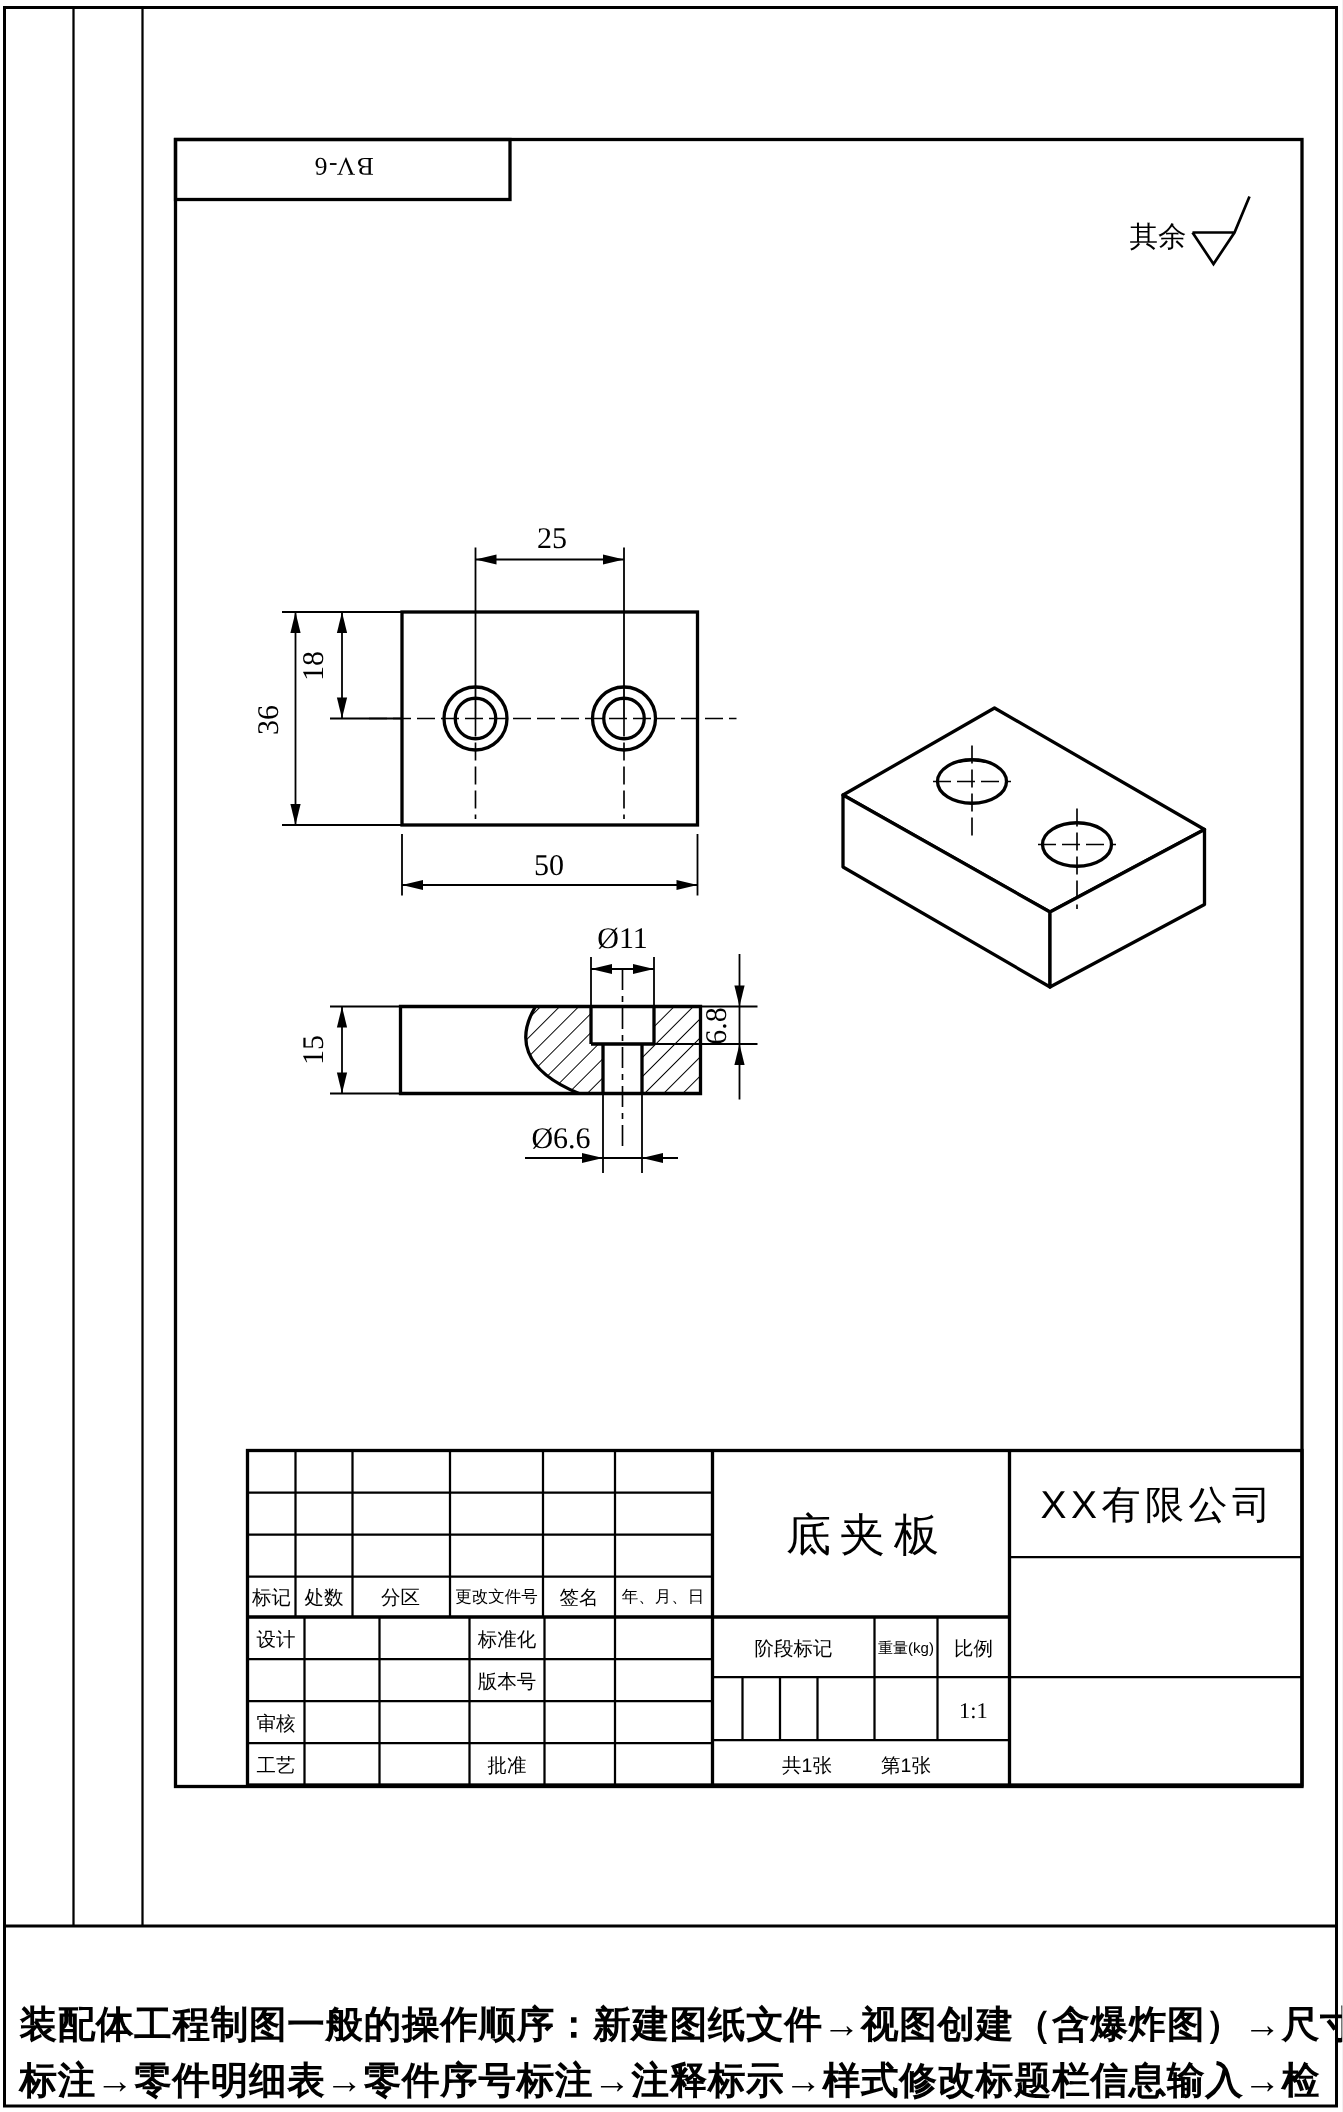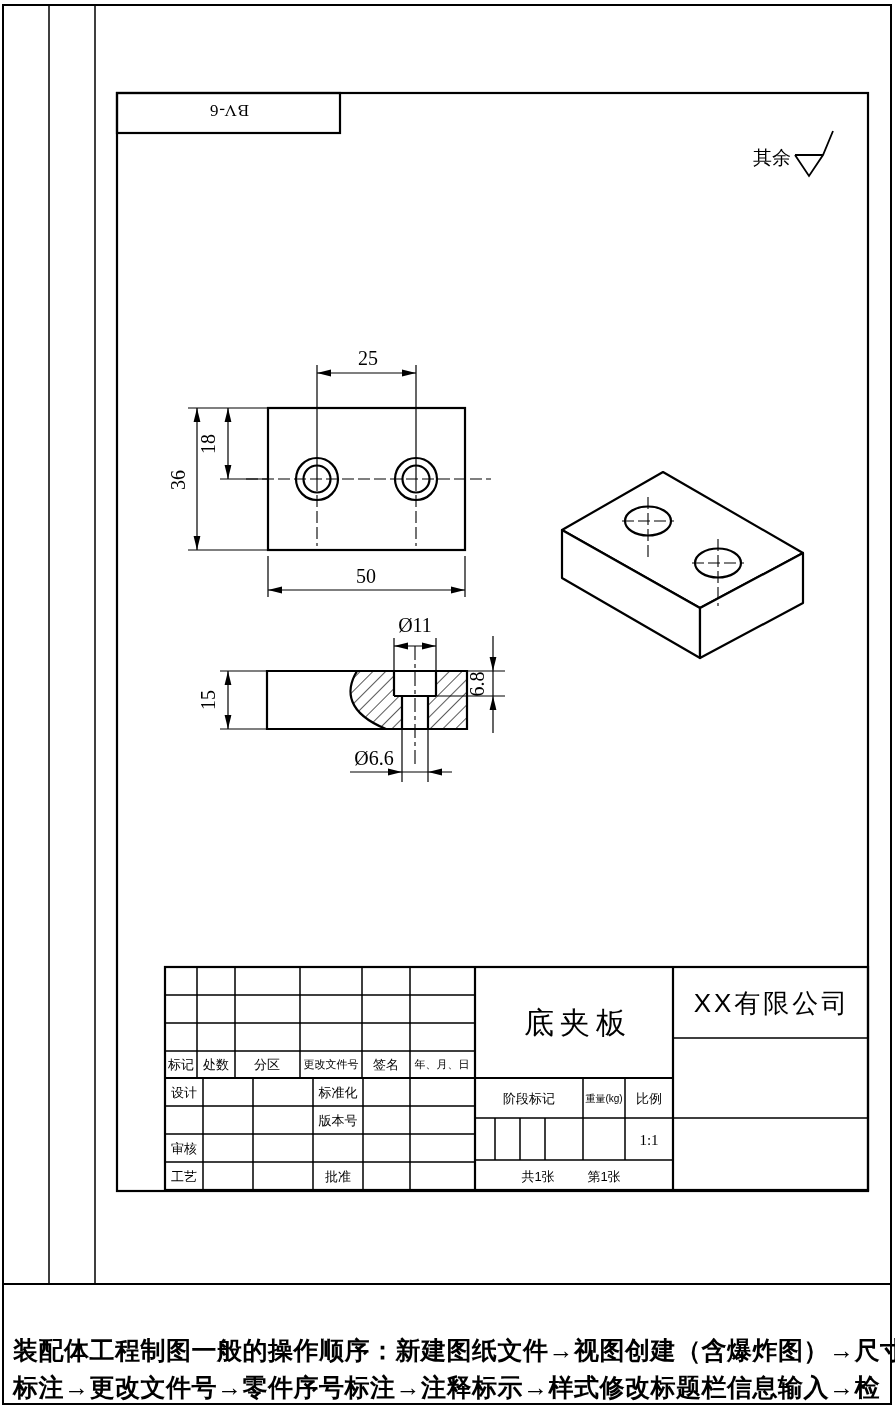--- a/index.html
+++ b/index.html
@@ -162,16 +162,16 @@
       <text class="tbt" x="604" y="1102">重量(kg)</text>
       <text class="tb" x="649" y="1103">比例</text>
       <text class="sc" x="649" y="1145">1:1</text>
       <text class="tb" x="538" y="1181">共1张</text>
       <text class="tb" x="604" y="1181">第1张</text>
     </g>
   </svg>
 
   <div class="footer">
     <div>装配体工程制图一般的操作顺序：新建图纸文件→视图创建（含爆炸图）→尺寸</div>
-    <div>标注→更改文件号→零件序号标注→注释标示→样式修改标题栏信息输入→检</div>
+    <div>标注→零件明细表→零件序号标注→注释标示→样式修改标题栏信息输入→检</div>
   </div>
 
 </div>
 
 </body></html>

